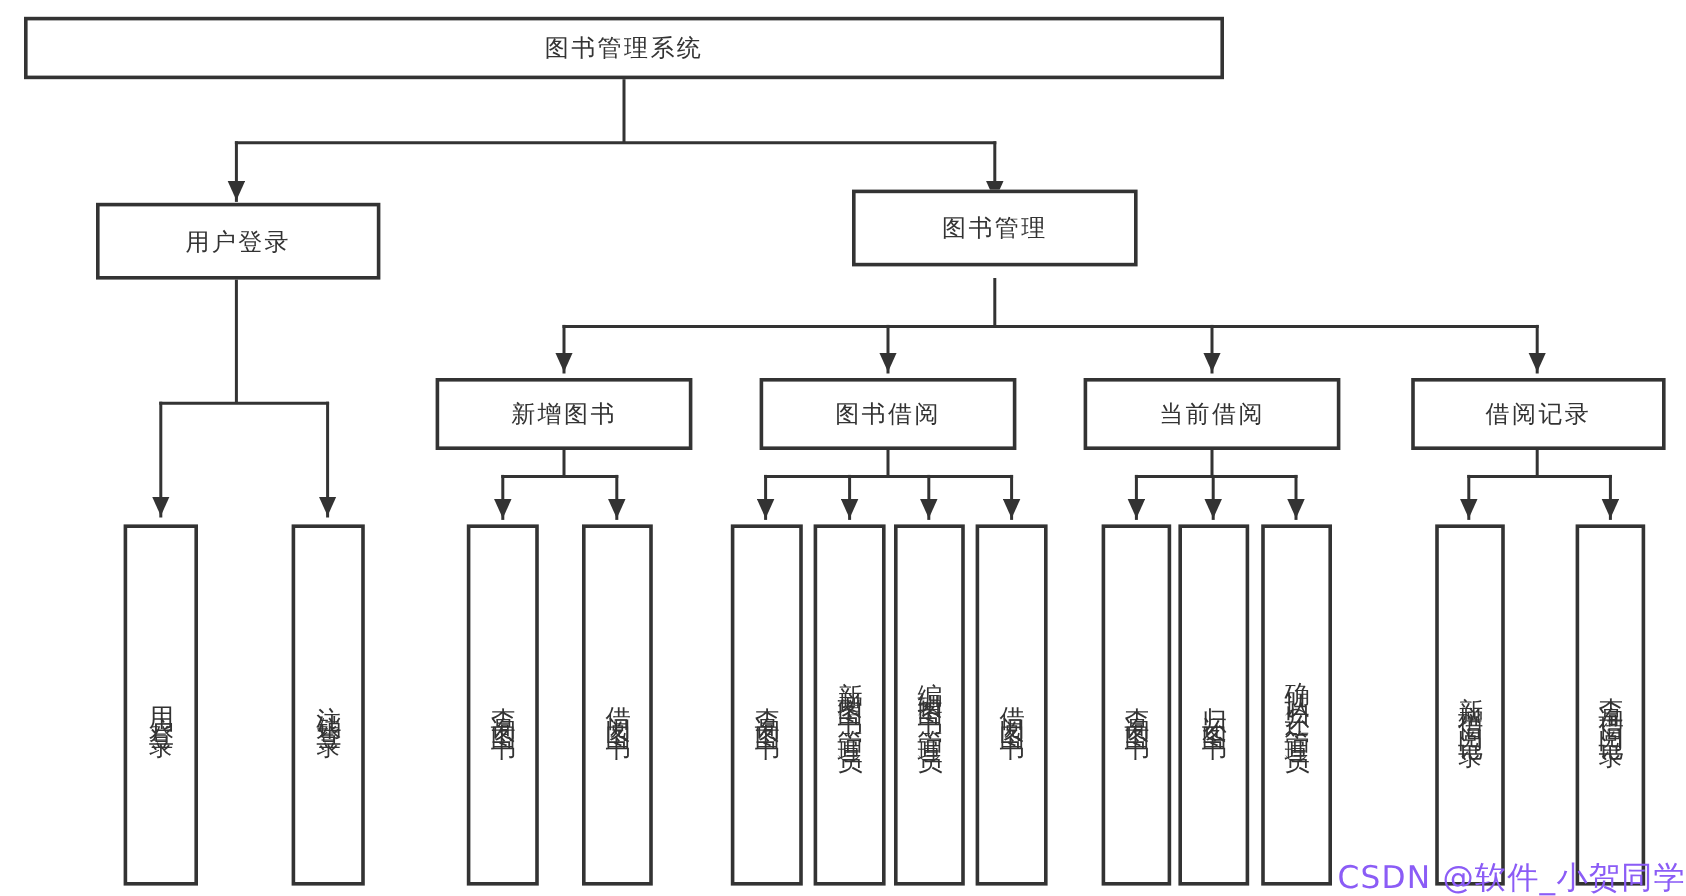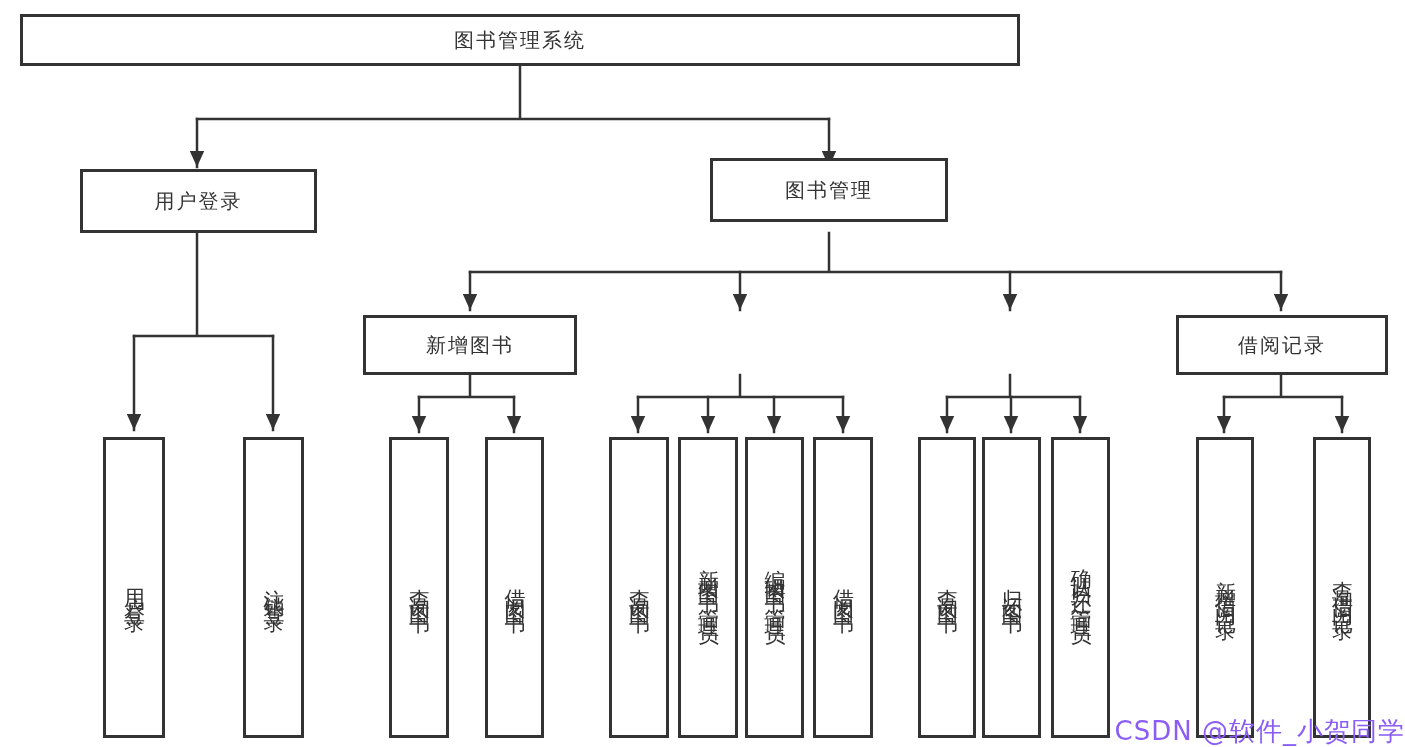--- a/index.html
+++ b/index.html
@@ -100,20 +100,26 @@
   <div class="node hbox" style="left:80px;top:169px;width:237px;height:64px">
     <span class="lbl">用户登录</span>
   </div>
   <div class="node hbox" style="left:710px;top:158px;width:238px;height:64px">
     <span class="lbl">图书管理</span>
   </div>
 
   <div class="node hbox" style="left:363px;top:315px;width:214px;height:60px">
     <span class="lbl">新增图书</span>
   </div>
+  <div class="node hbox" style="left:633px;top:315px;width:214px;height:60px">
+    <span class="lbl">图书借阅</span>
+  </div>
+  <div class="node hbox" style="left:903px;top:315px;width:214px;height:60px">
+    <span class="lbl">当前借阅</span>
+  </div>
   <div class="node hbox" style="left:1176px;top:315px;width:212px;height:60px">
     <span class="lbl">借阅记录</span>
   </div>
 
   <div class="node vbox" style="left:103px;top:437px;width:62px;height:301px">
     <span class="vlbl">用户登录</span>
   </div>
   <div class="node vbox" style="left:243px;top:437px;width:61px;height:301px">
     <span class="vlbl">注销登录</span>
   </div>

